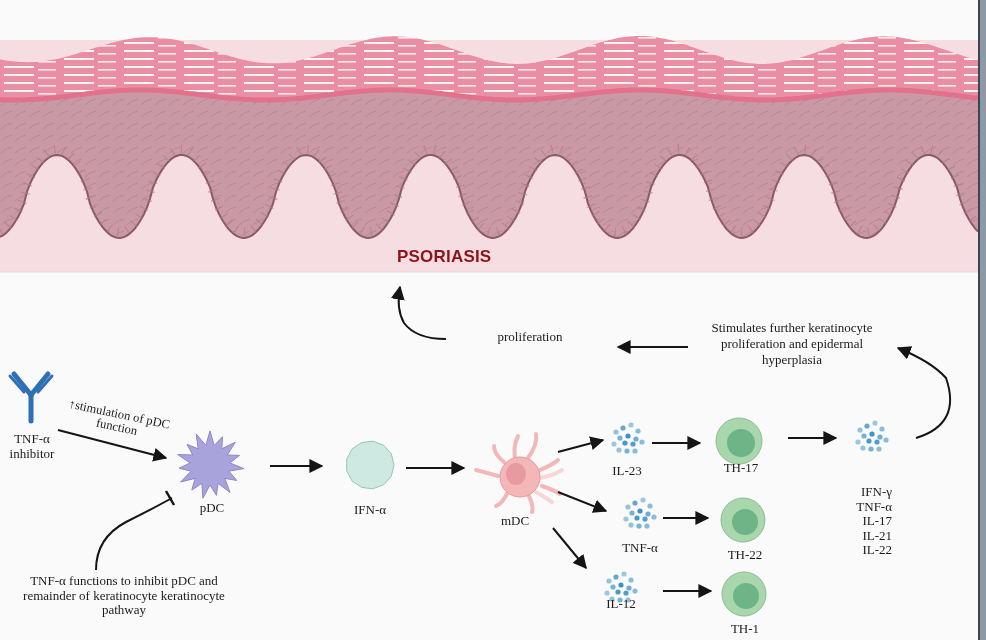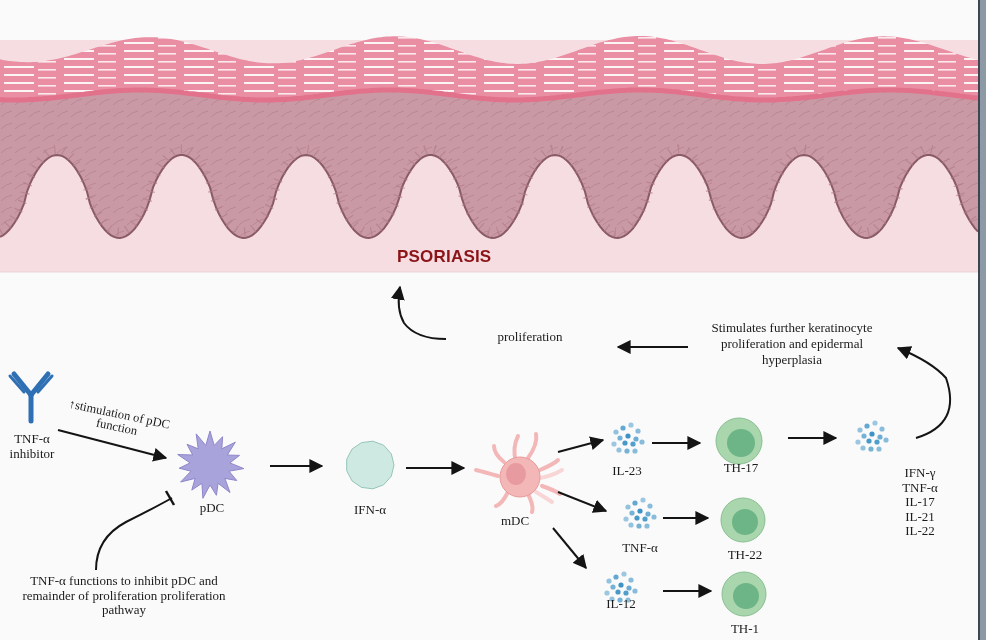--- a/index.html
+++ b/index.html
@@ -185,35 +185,35 @@
   <div>inhibitor</div>
 </div>
 
 <div class="lbl rot" style="left:58px; top:408px; width:120px; font-size:12.5px; line-height:13px;">
   <div>↑stimulation of pDC</div>
   <div>function</div>
 </div>
 
 <div class="lbl" style="left:8px; top:574px; width:232px; line-height:14.5px;">
   <div>TNF-α functions to inhibit pDC and</div>
-  <div>remainder of proliferation proliferation</div>
+  <div>remainder of keratinocyte keratinocyte</div>
   <div>pathway</div>
 </div>
 
 <div class="lbl" style="left:190px; top:500px; width:44px;">pDC</div>
 <div class="lbl" style="left:344px; top:502px; width:52px;">IFN-α</div>
 <div class="lbl" style="left:493px; top:513px; width:44px;text-align:center;">mDC</div>
 <div class="lbl" style="left:602px; top:463px; width:50px;">IL-23</div>
 <div class="lbl" style="left:614px; top:540px; width:52px;">TNF-α</div>
 <div class="lbl" style="left:596px; top:596px; width:50px;">IL-12</div>
 <div class="lbl" style="left:716px; top:460px; width:50px;">TH-17</div>
 <div class="lbl" style="left:720px; top:547px; width:50px;">TH-22</div>
 <div class="lbl" style="left:722px; top:621px; width:46px;">TH-1</div>
 
-<div class="lbl" style="left:852px; top:466px; width:40px; text-align:center; line-height:14.5px;margin-left:48px;">
+<div class="lbl" style="left:852px; top:485px; width:40px; text-align:right; line-height:14.5px;">
   <div>IFN-γ</div>
   <div>TNF-α</div>
   <div>IL-17</div>
   <div>IL-21</div>
   <div>IL-22</div>
 </div>
 
 <div class="lbl" style="left:692px; top:320px; width:200px; line-height:16px;">
   <div>Stimulates further keratinocyte</div>
   <div>proliferation and epidermal</div>

